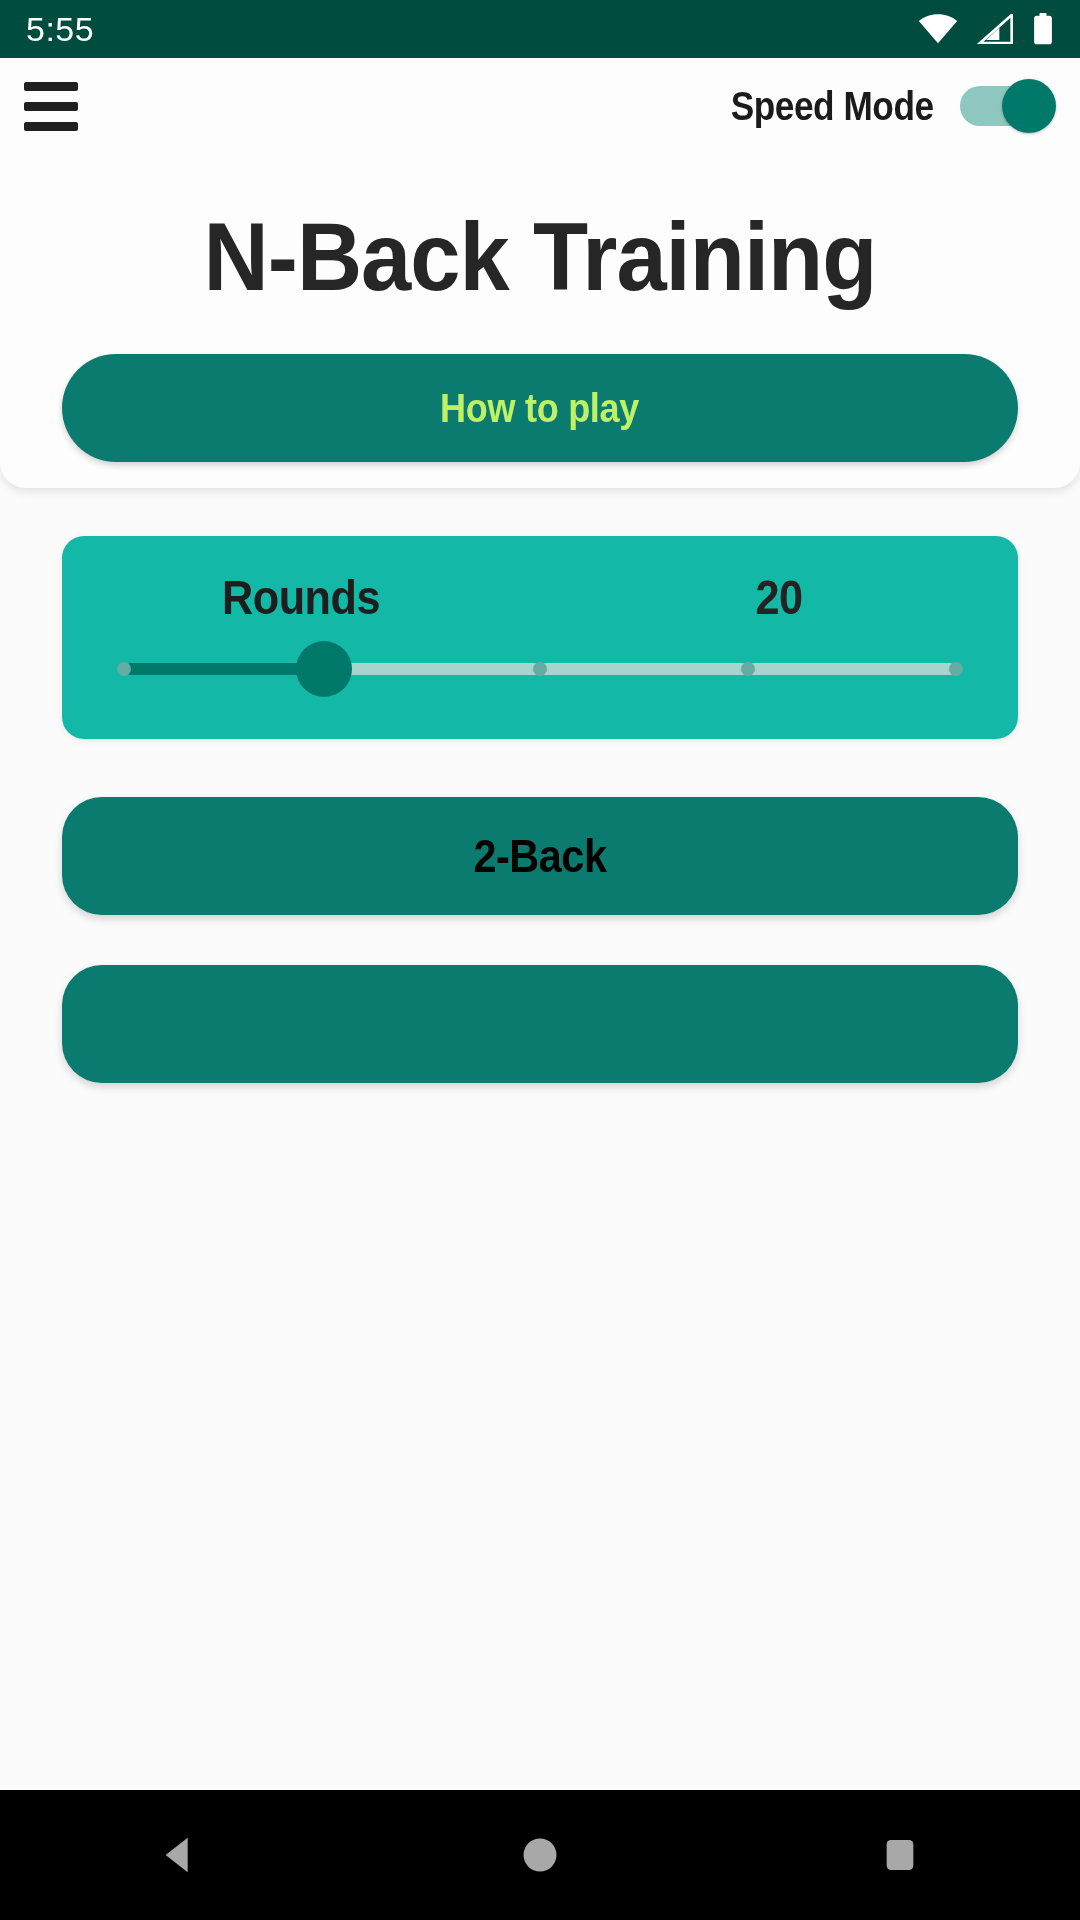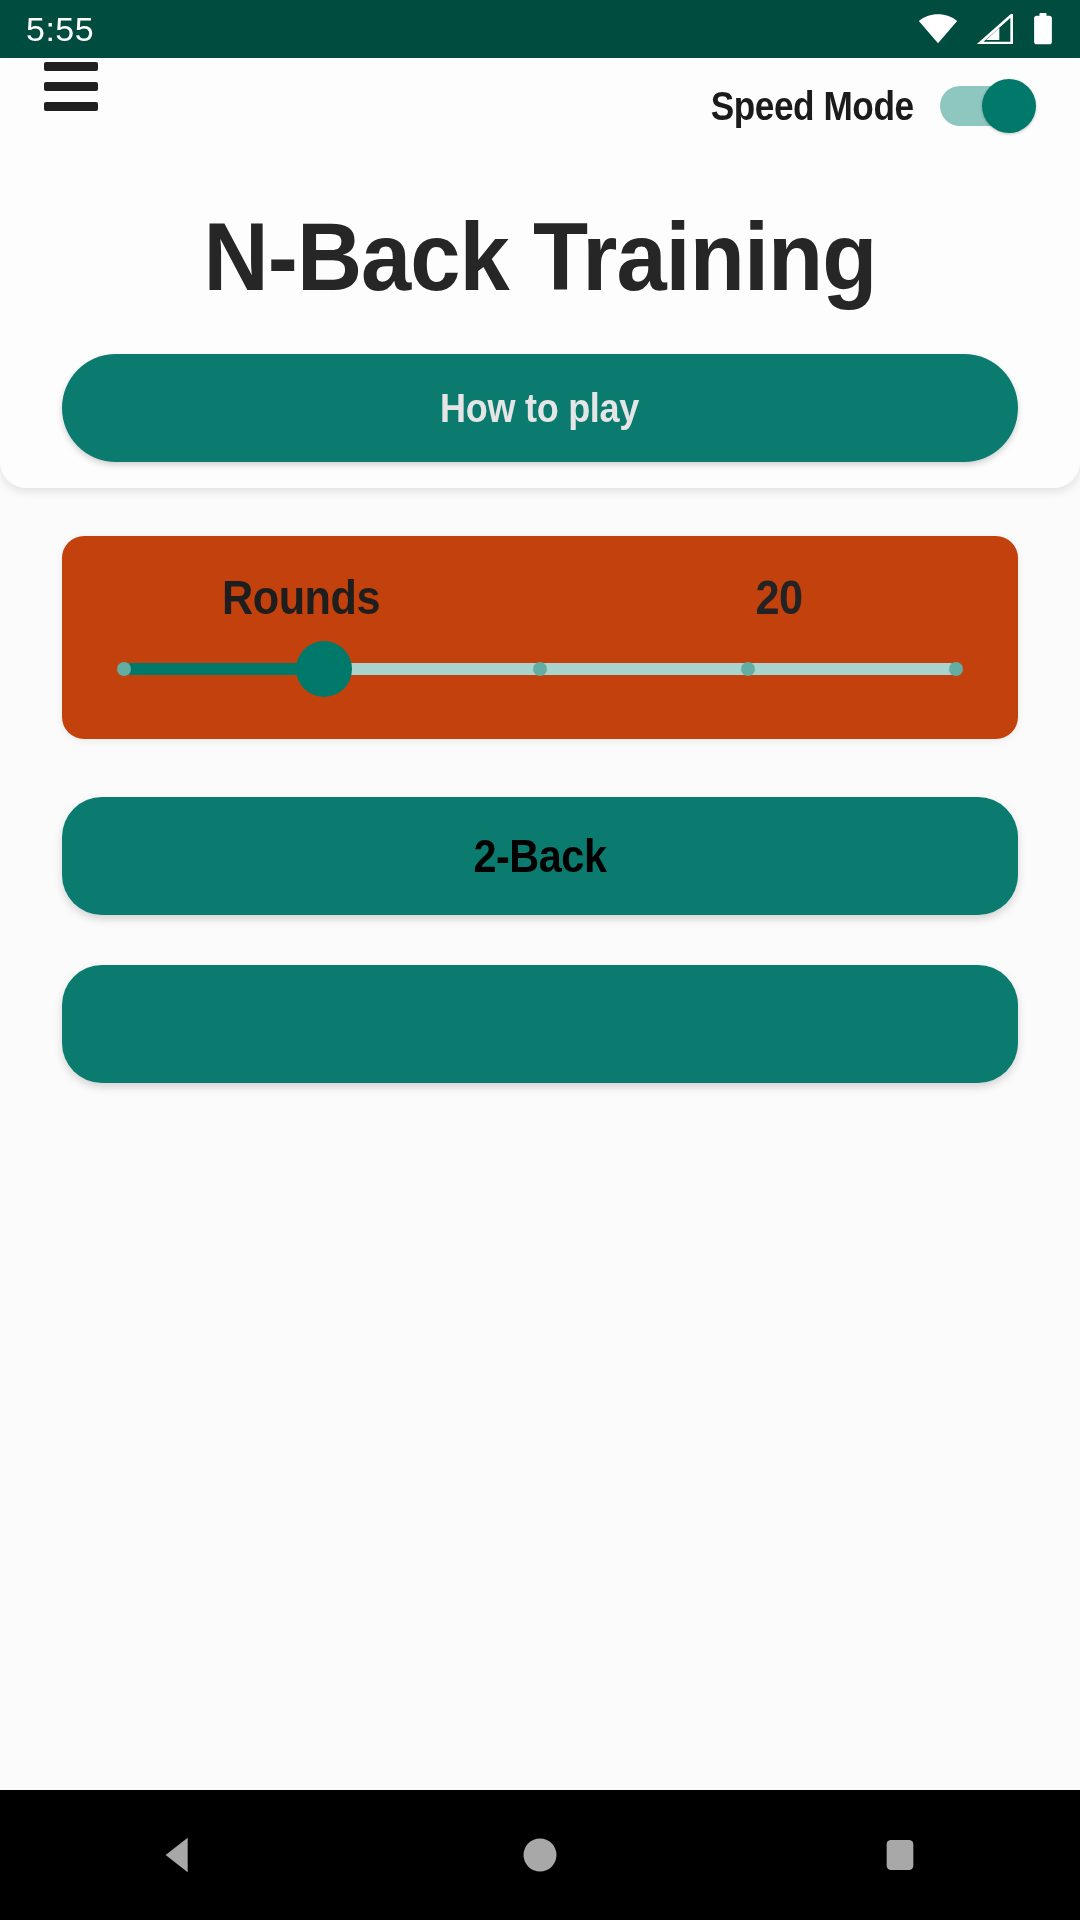--- a/index.html
+++ b/index.html
@@ -40,22 +40,22 @@
     flex:0 0 auto;
     background:#fdfdfd;
     border-bottom-left-radius:26px;
     border-bottom-right-radius:26px;
     box-shadow:0 4px 10px rgba(0,0,0,0.10);
     padding-bottom:26px;
     position:relative; z-index:4;
   }
   .appbar {
     height:96px;
-    display:flex; 
-    padding:0 44px;
+    display:flex; align-items:center;
+    padding:0 24px;
   }
   .hamburger {
     width:56px; height:56px;
     display:flex; flex-direction:column; justify-content:center;
     gap:11px; cursor:pointer;
   }
   .hamburger span {
     display:block; width:54px; height:9px;
     background:#202020; border-radius:2px;
   }
@@ -93,41 +93,41 @@
     white-space:nowrap;
   }
   .top-buttons {
     display:flex; gap:64px;
     padding:0 62px;
   }
   .pill-btn {
     flex:1; height:108px;
     background:#0a7b6e;
     border:none; border-radius:54px;
-    color:#e5e5e5;
+    color:#bef264;
     font-family:"Liberation Sans", sans-serif;
     font-size:40px; font-weight:700;
     letter-spacing:-0.3px;
     cursor:pointer;
     display:flex; align-items:center; justify-content:center;
     box-shadow:0 3px 6px rgba(0,0,0,0.18);
   }
   .pill-btn span { transform:scaleX(0.9); display:block; white-space:nowrap; }
 
   
   .body-area {
     flex:1 1 auto;
     background:#fbfbfb;
     padding:48px 62px 0;
     display:flex; flex-direction:column;
     overflow:hidden;
   }
 
   .setting-card {
-    background:#c2410c;
+    background:#14b8a6;
     border-radius:22px;
     box-shadow:0 2px 8px rgba(0,0,0,0.07);
     padding:34px 0 42px;
     margin-bottom:58px;
   }
   .setting-row {
     display:flex; align-items:center;
     padding:0 0 16px;
   }
   .setting-label {

